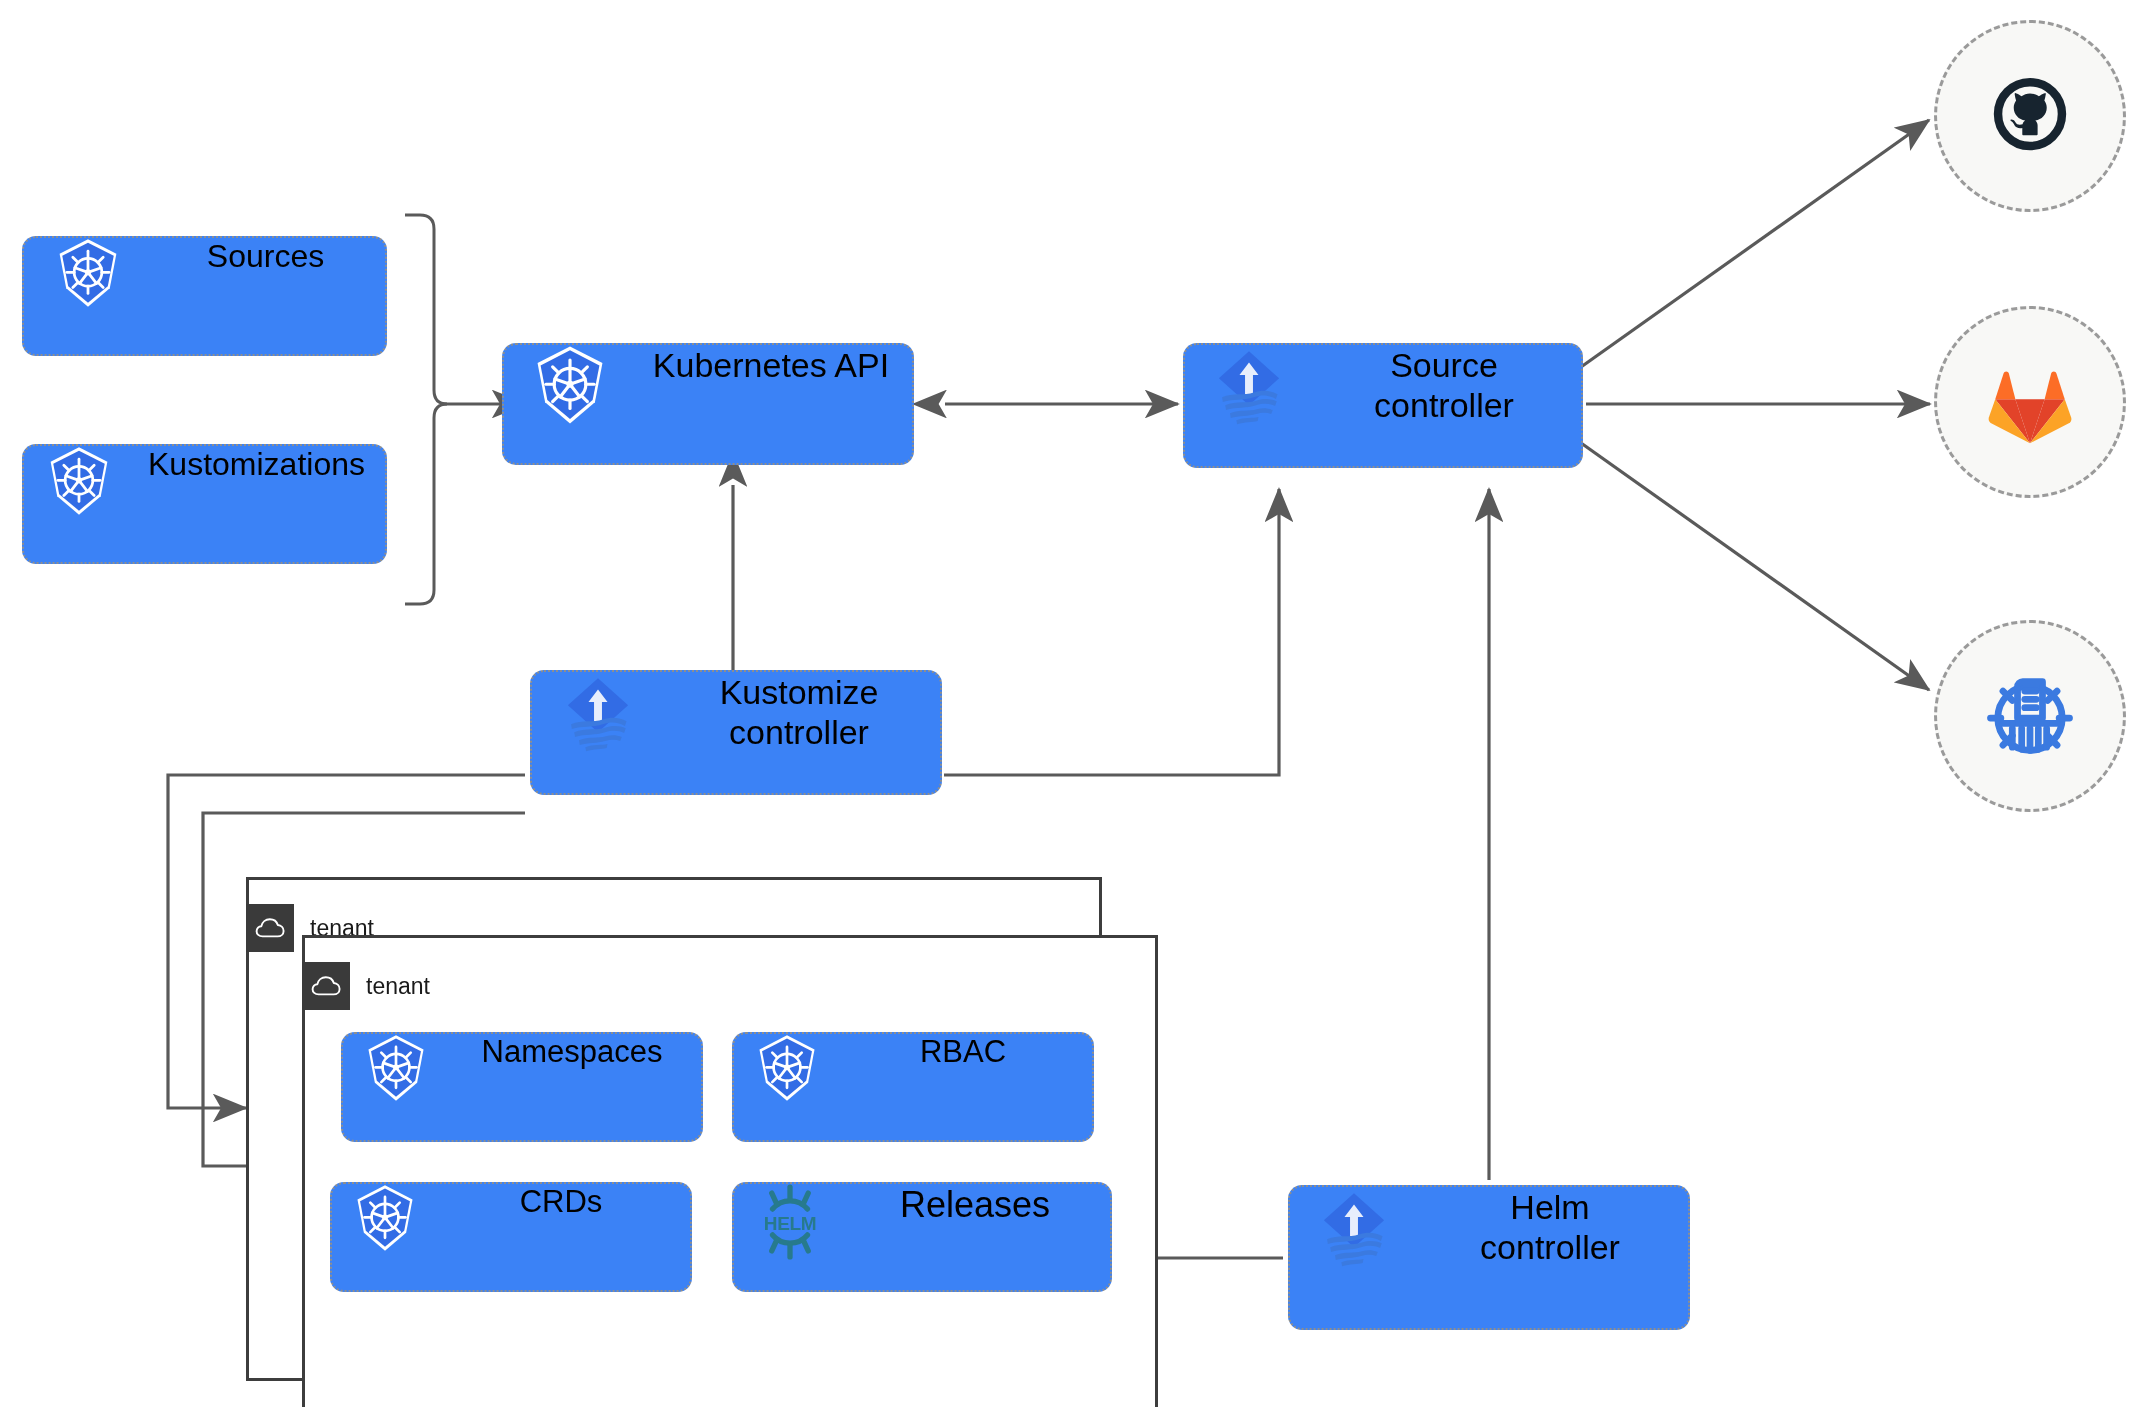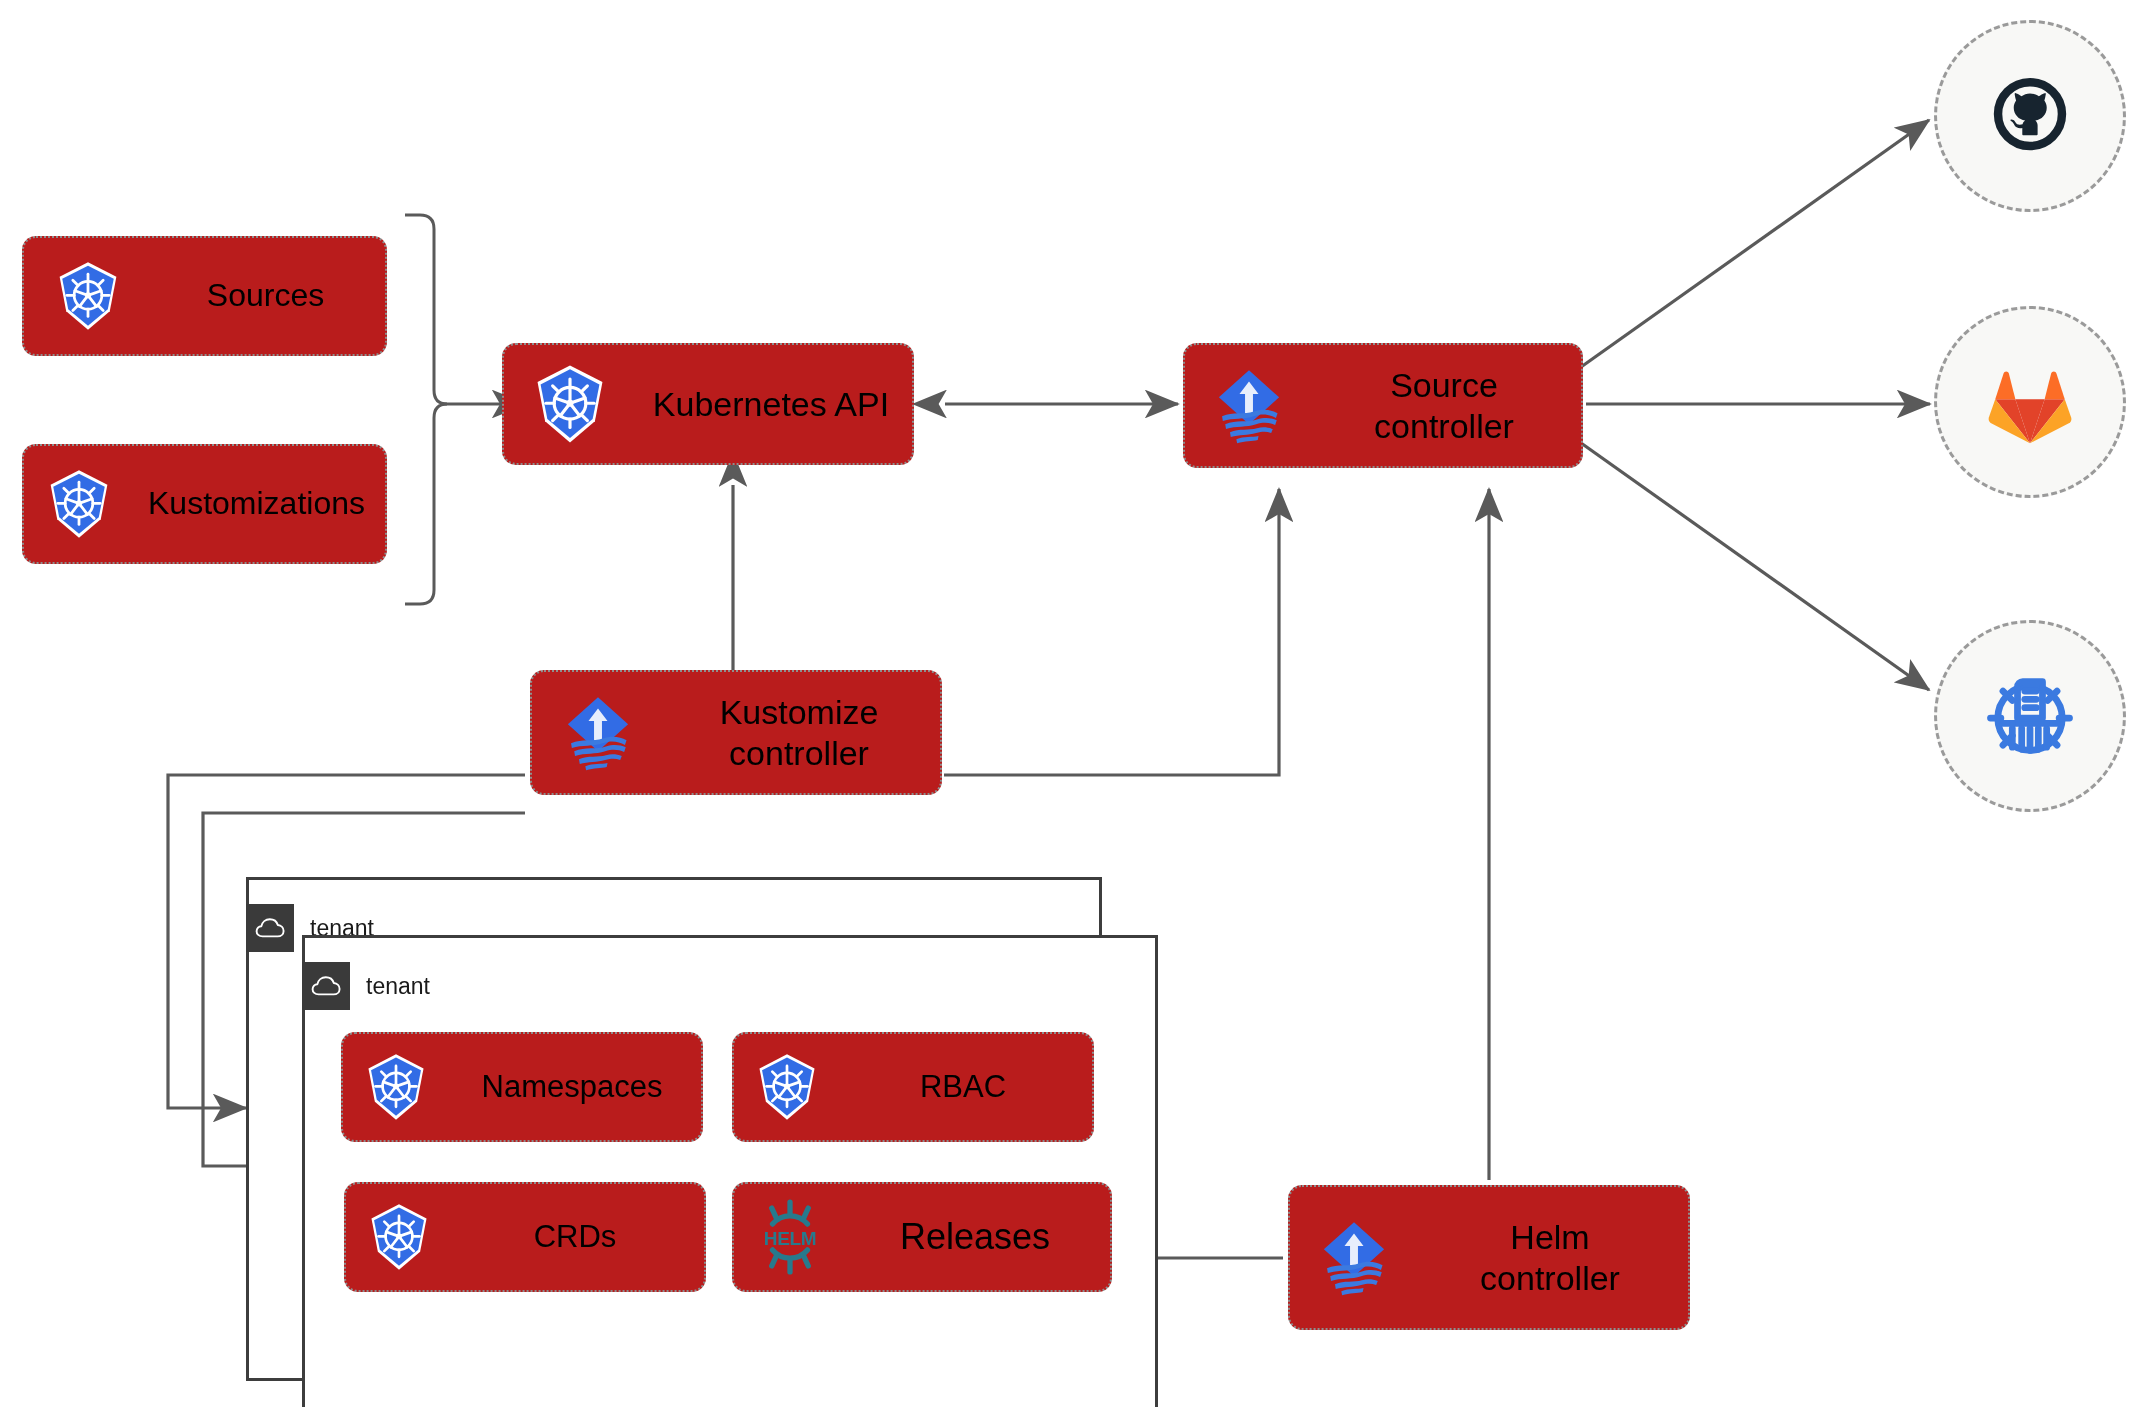--- a/index.html
+++ b/index.html
@@ -13,25 +13,25 @@
     font-family: "Liberation Sans", sans-serif;
   }
   #stage { position: absolute; inset: 0; }
   svg.layer { position: absolute; left: 0; top: 0; width: 2144px; height: 1407px; }
   svg.edges { z-index: 1; }
 
   
   .node {
     position: absolute;
     box-sizing: border-box;
-    background: #b91c1c;
+    background: #3b82f6;
     border: 2px dotted #8e8e8e;
     border-radius: 14px;
     display: flex;
-    align-items: center;
+    align-items: flex-start;
     z-index: 3;
   }
   .node .ico {
     flex: 0 0 auto;
     display: flex; align-items: center; justify-content: center;
   }
   .node .lbl {
     flex: 1 1 auto;
     text-align: center;
     color: #000000;
@@ -338,21 +338,21 @@
             <line x1="50" y1="52" x2="70" y2="45"></line>
           <line x1="50" y1="52" x2="63" y2="69"></line>
             <line x1="50" y1="52" x2="37" y2="69"></line>
           <line x1="50" y1="52" x2="30" y2="45"></line>
         </g>
       </svg>
     </div>
     <div class="lbl" style="font-size:31px;">Namespaces</div>
   </div>
 
-  <div class="node" style="left:344px; top:1182px; width:362px; height:110px;">
+  <div class="node" style="left:330px; top:1182px; width:362px; height:110px;">
     <div class="ico" style="width:106px;">
       <svg width="64" height="68" viewBox="0 0 100 106">
         <polygon points="50,2 93,24 83,76 50,104 17,76 7,24" fill="#ffffff"></polygon>
         <polygon points="50,7 89,27 80,73 50,98 20,73 11,27" fill="#326ce5"></polygon>
         <g stroke="#ffffff" stroke-width="4.2" stroke-linecap="round" fill="none">
           <circle cx="50" cy="52" r="21"></circle>
           <circle cx="50" cy="52" r="4.6" fill="#ffffff" stroke="none"></circle>
           <line x1="50" y1="20" x2="50" y2="31"></line>
             <line x1="50" y1="73" x2="50" y2="84"></line>
           <line x1="18" y1="52" x2="29" y2="52"></line>

